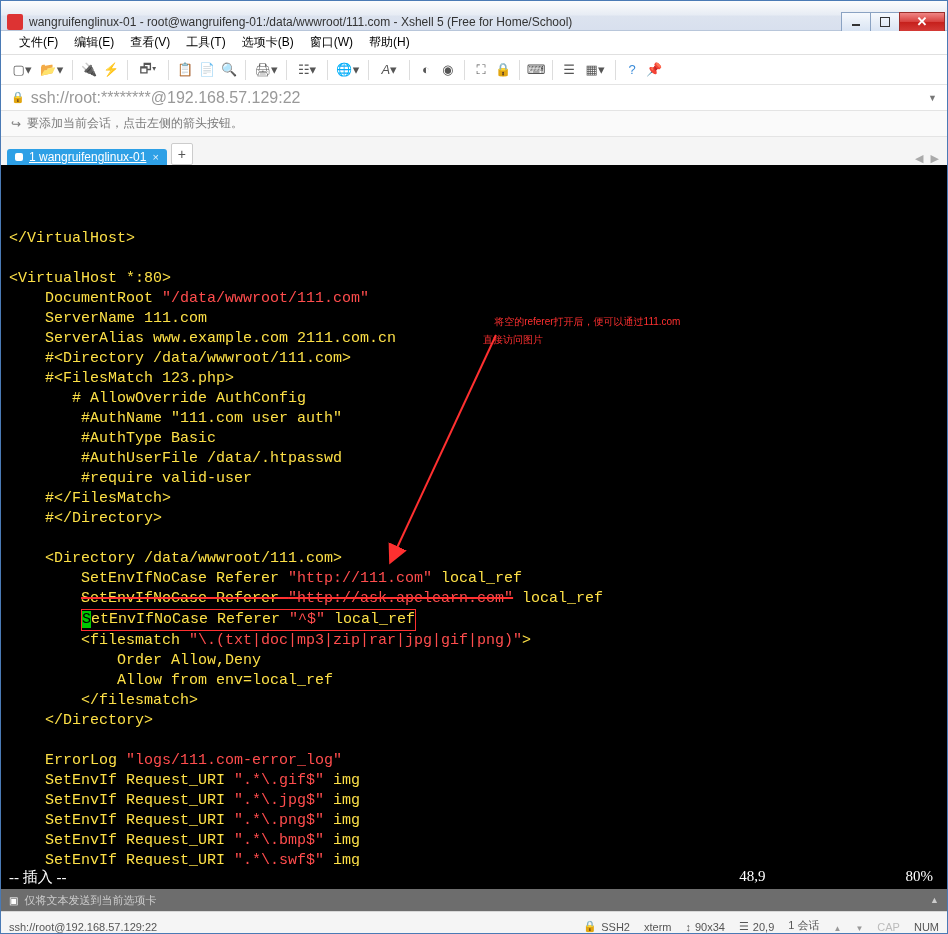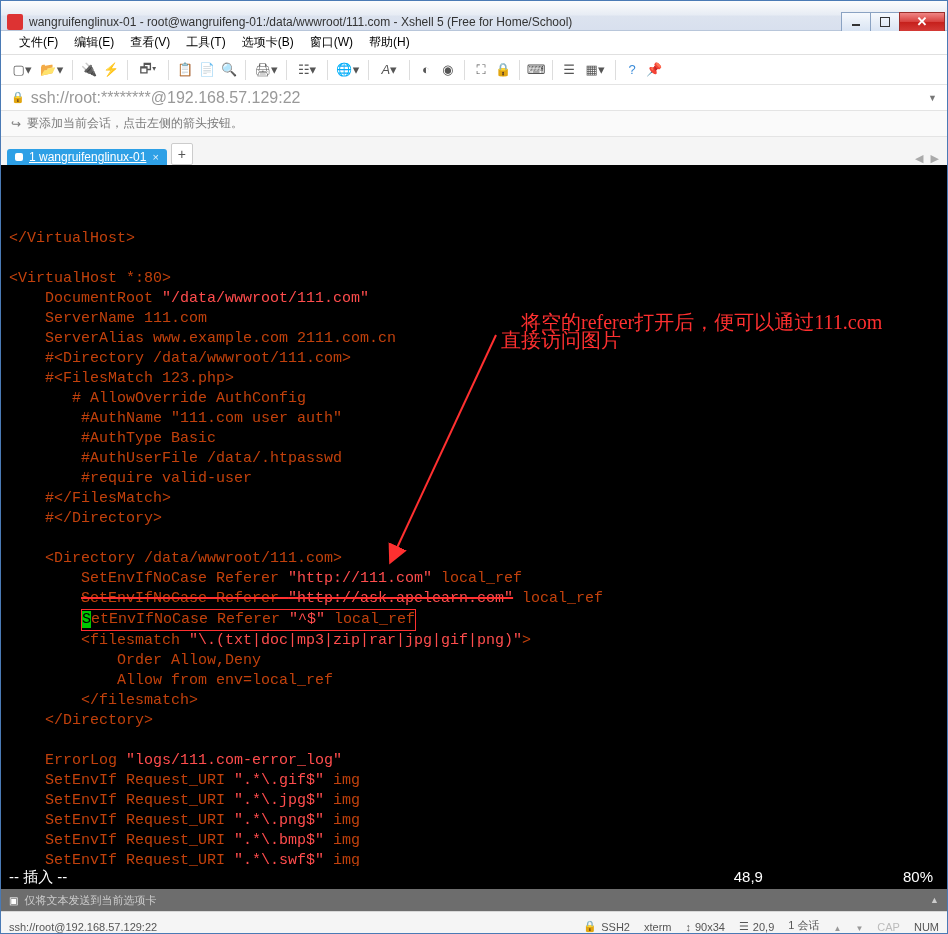--- a/index.html
+++ b/index.html
@@ -26,28 +26,28 @@
 .addressbar .dd{color:#777;font-size:9px}
 .hintbar{height:26px;background:#fafafa;display:flex;align-items:center;padding:0 10px;gap:6px;color:#7a7a7a;border-bottom:1px solid #e4e4e4}
 .tabbar{height:28px;background:#f5f5f5;display:flex;align-items:flex-end;padding:0 6px;position:relative}
 .tab{height:16px;background:#2ea0e6;color:#fff;display:flex;align-items:center;padding:0 8px;border-radius:3px 3px 0 0;gap:6px;font-size:12px}
 .tab .dot{width:8px;height:8px;background:#fff;border-radius:2px}
 .tab .x{font-size:11px;opacity:.85;cursor:pointer}
 .tab .u{text-decoration:underline}
 .addtab{width:22px;height:22px;background:#fff;border:1px solid #ccc;display:flex;align-items:center;justify-content:center;margin-left:4px;font-size:14px;color:#555;border-radius:2px}
 .tabnav{margin-left:auto;color:#aaa;font-size:11px;letter-spacing:2px}
 .terminal{flex:1;background:#000;color:#fff;font-family:Consolas,"Courier New",monospace;font-size:15px;line-height:20px;padding:4px 8px;white-space:pre;overflow:hidden;position:relative}
-.cy{color:#c2410c}
+.cy{color:#fde047}
 .rd{color:#ff4d4d}
 .st{text-decoration:line-through;text-decoration-color:#ff3030;text-decoration-thickness:2px}
 .boxmark{border:1px solid #ff3030;display:inline-block}
 .cur{background:#00c800;color:#000}
-.annotation{position:absolute;color:#ff3030;font-family:Liberation Serif, serif;font-size:20px;left:500px;top:130px;line-height:18px}
+.annotation{position:absolute;color:#ff3030;font-family:Liberation Sans, sans-serif;font-size:10px;left:482px;top:130px;line-height:18px}
 svg.arrow{position:absolute;left:385px;top:160px;pointer-events:none}
-.modeline{background:#000;color:#fff;display:flex;padding:2px 8px;font-family:Liberation Sans, sans-serif;font-size:15px}
+.modeline{background:#000;color:#fff;display:flex;padding:2px 8px;font-family:Liberation Serif, serif;font-size:15px}
 .modeline .pos{margin-left:auto;margin-right:140px}
 .modeline .pct{margin-right:6px}
 .sendbar{height:22px;background:#6d6d6d;color:#ccc;display:flex;align-items:center;padding:0 8px;gap:6px;font-size:11px}
 .sendbar .ic{color:#fff;font-size:10px}
 .sendbar .tri{margin-left:auto;color:#ccc;font-size:9px}
 .statusbar{height:22px;background:#f5f5f5;border-top:1px solid #d8d8d8;display:flex;align-items:flex-end;padding:0 8px;font-size:11px;color:#555;gap:14px}
 .statusbar .addr{flex:1}
 .statusbar .seg{display:flex;align-items:center;gap:4px}
 .statusbar .arr{color:#999;font-size:8px}
 </style>

